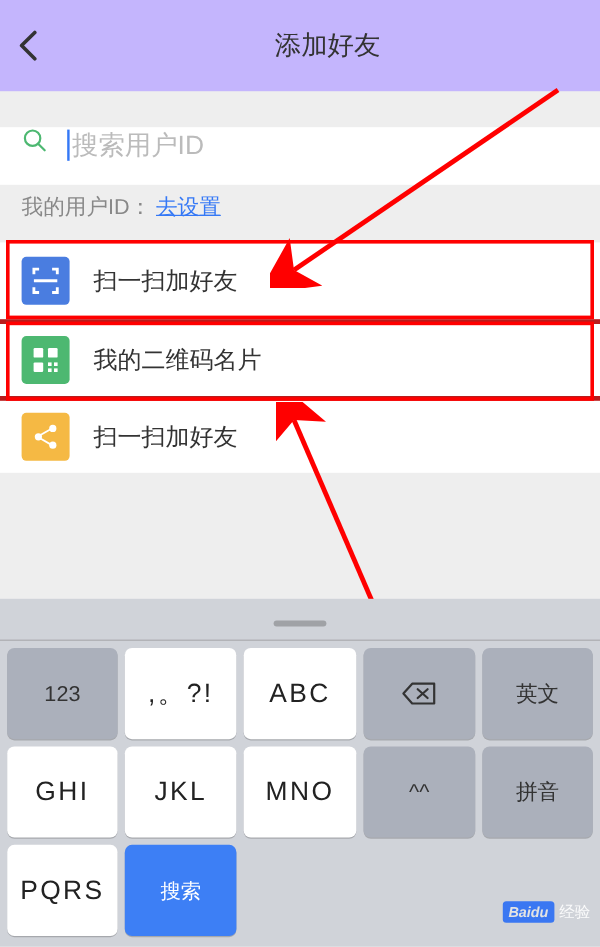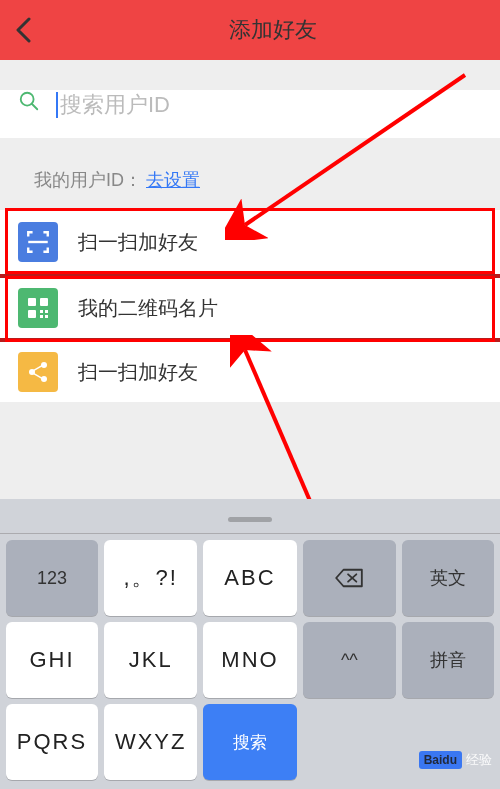--- a/index.html
+++ b/index.html
@@ -1,26 +1,26 @@
 <!DOCTYPE html>
 <html><head>
   <meta charset="utf-8">
   <style>
     * { margin: 0; padding: 0; box-sizing: border-box; }
     body { font-family: -apple-system, "PingFang SC", "Helvetica Neue", sans-serif; background: #eeeeee; width: 500px; height: 789px; overflow: hidden; position: relative; }
-    .header { height: 60px; background: #ef4444; display: flex; align-items: center; justify-content: center; position: relative; padding-left: 46px; }
+    .header { height: 76px; background: #c4b5fd; display: flex; align-items: center; justify-content: center; position: relative; padding-left: 46px; }
     .back-btn { position: absolute; left: 15px; font-size: 28px; color: #333; }
     .header-title { font-size: 22px; font-weight: 500; color: #333; }
     .gap { height: 30px; }
     .search-row { background: #fff; height: 48px; display: flex; align-items: flex-start; padding: 0 18px; }
     .search-icon { width: 22px; height: 22px; margin-right: 16px; }
     .search-input { border: none; outline: none; font-size: 22px; color: #bbb; flex: 1; background: transparent; position: relative; }
     .cursor { display: inline-block; width: 2px; height: 26px; background: #3478f6; vertical-align: middle; margin-right: 2px; }
     .placeholder { color: #bbb; font-size: 22px; vertical-align: middle; }
-    .userid-row { padding: 30px 18px 18px 18px; font-size: 18px; color: #888; margin-left: 16px; }
+    .userid-row { padding: 6px 18px 18px 18px; font-size: 18px; color: #888; }
     .userid-link { color: #3478f6; text-decoration: underline; margin-left: 4px; }
     .option-row { background: #fff; height: 64px; display: flex; align-items: center; padding: 0 18px; border-top: 4px solid #b91c1c; }
     .option-row:first-of-type { border-top: none; }
     .option-icon { width: 40px; height: 40px; margin-right: 20px; display: flex; align-items: center; justify-content: center; border-radius: 4px; flex-shrink: 0; }
     .icon-scan { background: #4a7de0; }
     .icon-qr { background: #4db871; }
     .icon-share { background: #f5b944; }
     .option-label { font-size: 20px; color: #333; font-weight: 400; }
     .options-group { position: relative; }
     .highlight-box { position: absolute; border: 3px solid #ff0000; pointer-events: none; }
@@ -32,21 +32,21 @@
     .kb-divider { height: 1px; background: #ababaf; width: 100%; }
     .kb-grid { display: grid; grid-template-columns: 92px 1fr 1fr 1fr 92px; grid-template-rows: repeat(3, 76px); gap: 6px; padding: 6px 6px 6px 6px; }
     .key { background: #fff; border-radius: 6px; display: flex; align-items: center; justify-content: center; font-size: 20px; color: #222; font-weight: 400; box-shadow: 0 1px 0 rgba(0,0,0,0.2); }
     .key.side { background: #abb0bb; font-size: 18px; }
     .key.side.light-text { color: #333; }
     .key.main { font-size: 22px; letter-spacing: 2px; }
     .key.blue { background: #3d7ff5; color: #fff; font-size: 17px; letter-spacing: 0; text-align: center; padding: 0 6px; }
     .delete-svg { width: 30px; height: 22px; }
     .arrow { position: absolute; pointer-events: none; }
     .watermark { position: absolute; right: 8px; bottom: 20px; font-size: 13px; color: #fff; opacity: 0.9; display: flex; align-items: center; gap: 4px; }
-    .watermark .paw { background: #2a6ef5; color:#0f172a; padding:2px 5px; border-radius:3px; font-size:12px; font-weight:bold; }
+    .watermark .paw { background: #2a6ef5; color:#e5e5e5; padding:2px 5px; border-radius:3px; font-size:12px; font-weight:bold;font-style:italic; }
     svg { display: block; }
   </style>
 </head>
 <body>
 
 <div class="header">
   <span class="back-btn">
     <svg width="16" height="26" viewBox="0 0 16 26">
         <polyline points="14,2 3,13 14,24" fill="none" stroke="#333" stroke-width="3" stroke-linecap="round" stroke-linejoin="round"></polyline>
       </svg>
@@ -147,21 +147,20 @@
     </div>
 
     <div class="key side light-text">英文</div>
     <div class="key main">GHI</div>
     <div class="key main">JKL</div>
     <div class="key main">MNO</div>
     <div class="key side light-text">^^</div>
 
     <div class="key side light-text">拼音</div>
     <div class="key main">PQRS</div>
-    <div class="key main">WXYZ</div>
     <div class="key blue">搜索</div>
   </div>
 </div>
 
 <div class="watermark">
   <span class="paw">Baidu</span>
   <span>经验</span>
 </div>
 
 </body></html>

